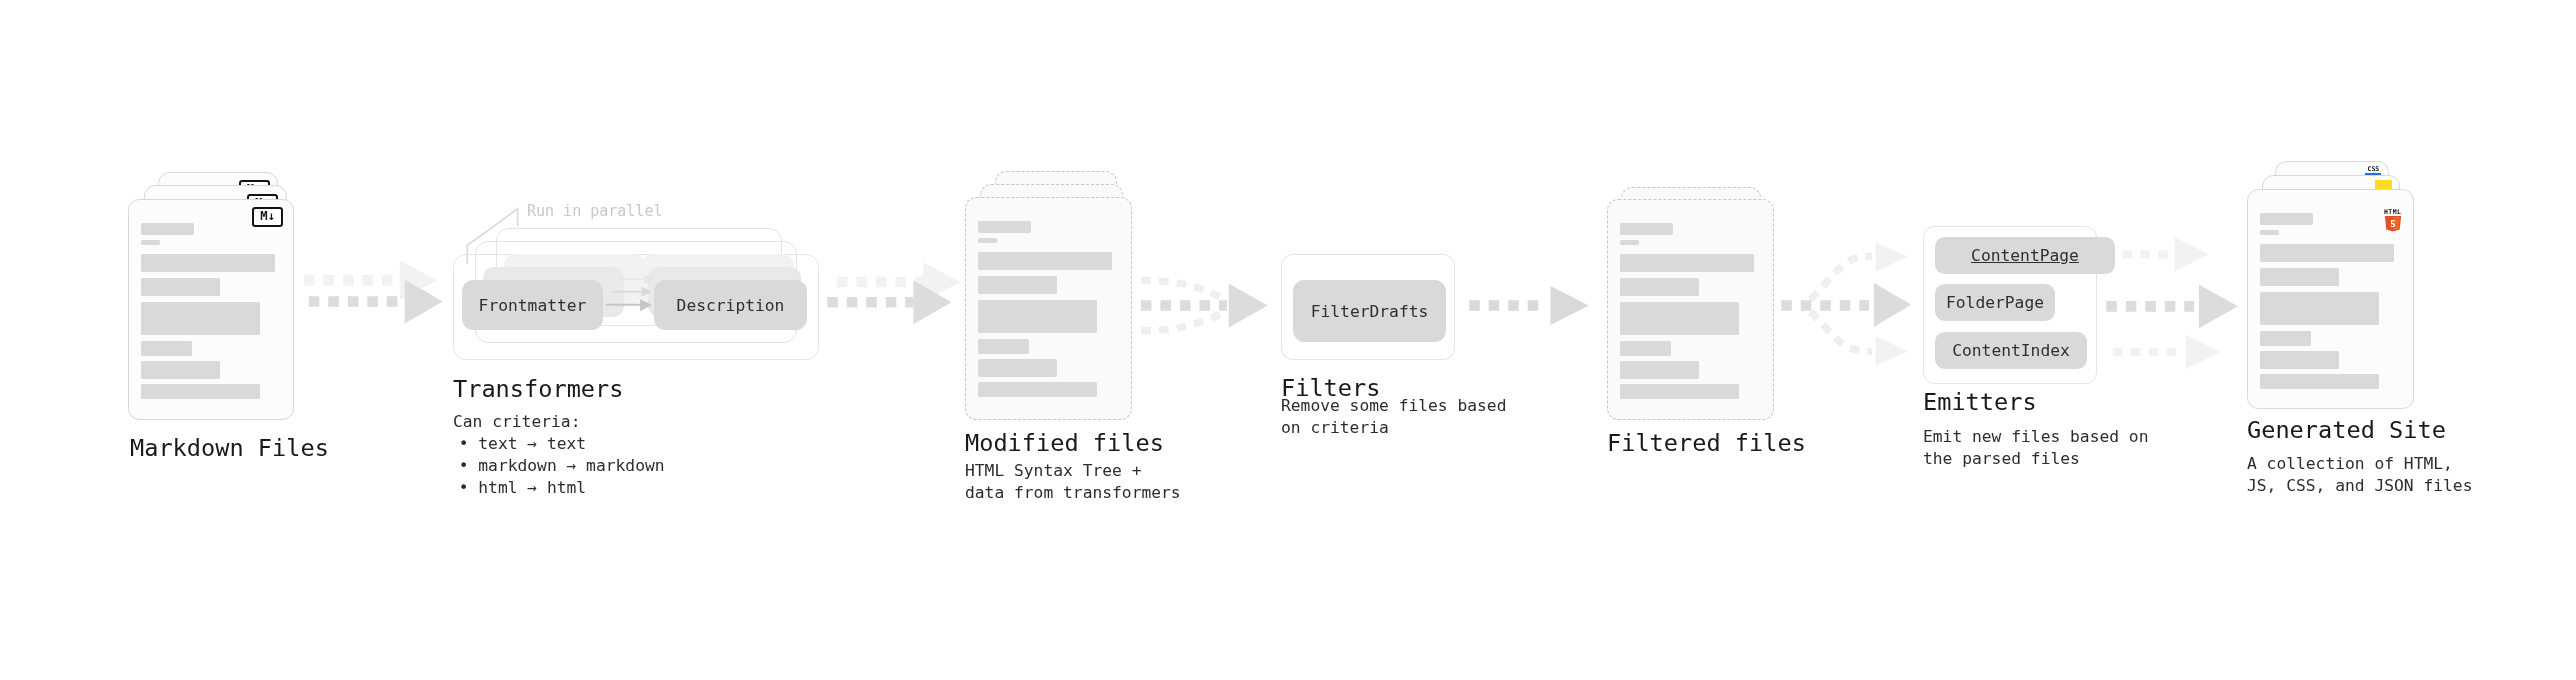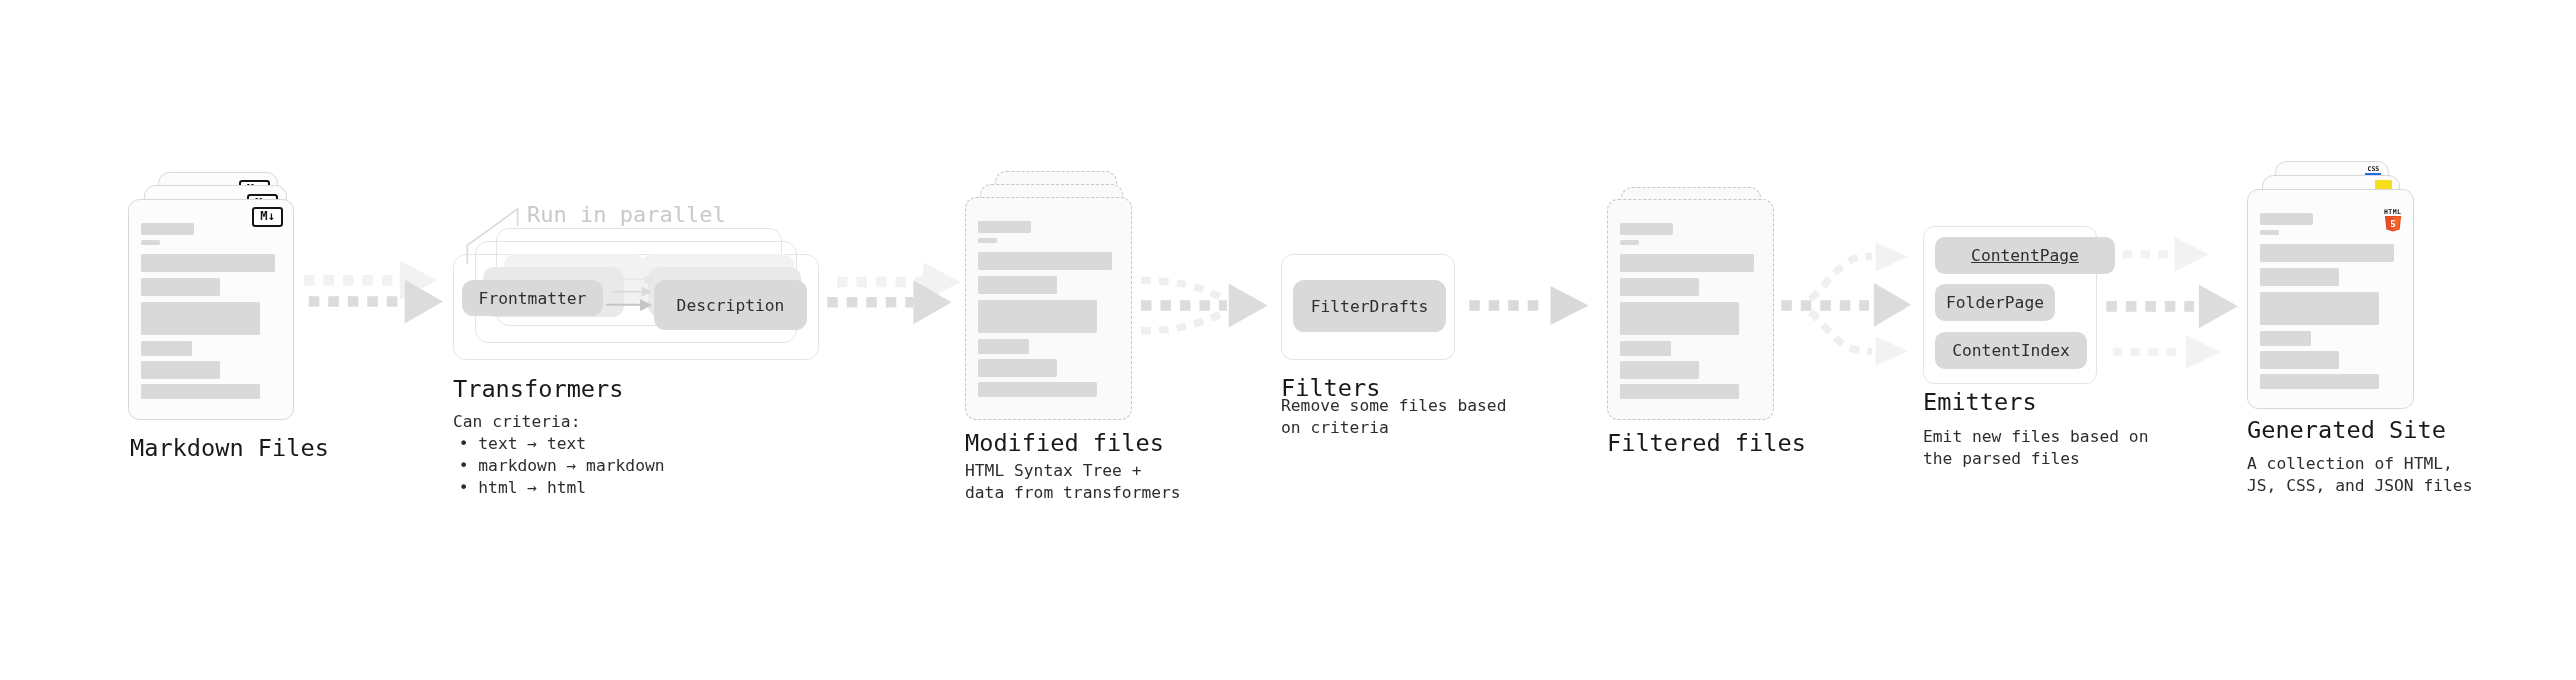--- a/index.html
+++ b/index.html
@@ -14,21 +14,21 @@
   .frame{position:absolute;border:1.6px solid #e4e4e4;border-radius:13px;box-sizing:border-box;background:transparent;}
   .frame--solidbg{background:#ffffff;}
   .gbox{position:absolute;background:#d9d9d9;border-radius:11.4px;display:flex;align-items:center;justify-content:center;
         font-size:16.3px;color:#2f2f2f;white-space:nowrap;}
   .gbox--s1{background:#e9e9e9;}
   .gbox--s2{background:#f2f2f2;}
   .ebox{position:absolute;background:#d9d9d9;border-radius:9.8px;display:flex;align-items:center;justify-content:center;
         font-size:16.3px;color:#2f2f2f;white-space:nowrap;}
   .title{position:absolute;font-size:23.6px;color:#191919;white-space:nowrap;}
   .sub{position:absolute;font-size:16.3px;line-height:22px;color:#2d2d2d;white-space:nowrap;}
-  .note{position:absolute;font-size:22px;color:#c9c9c9;white-space:nowrap;}
+  .note{position:absolute;font-size:15px;color:#c9c9c9;white-space:nowrap;}
   .h5-badge{position:absolute;width:19.5px;text-align:center;}
   .h5-text{font-size:6.5px;font-weight:bold;color:#141414;letter-spacing:0.4px;line-height:6.5px;}
   .css-badge{position:absolute;width:16.3px;text-align:center;}
   .css-text{font-size:6.5px;font-weight:bold;color:#141414;line-height:6.5px;}
   .css-underline{margin-top:0.8px;width:15.4px;height:2.4px;background:#1f6feb;}
   .js-badge{position:absolute;width:16.3px;height:10.6px;background:#f7df1e;}
 </style>
 </head>
 <body>
 
@@ -125,21 +125,21 @@
   </div>
 
   <div>
     <div class="note" style="left:527px;top:202px;">Run in parallel</div>
     <div class="frame" style="left:496px;top:228px;width:286px;height:98px;"></div>
     <div class="frame" style="left:475px;top:241px;width:322px;height:102px;"></div>
     <div class="frame" style="left:453px;top:254px;width:366px;height:106px;"></div>
 
     <div class="gbox gbox--s2" style="left:504px;top:254px;width:141px;height:50px;"></div>
     <div class="gbox gbox--s1" style="left:483px;top:267px;width:141px;height:50px;"></div>
-    <div class="gbox" style="left:462px;top:280px;width:141px;height:36px;">Frontmatter</div>
+    <div class="gbox" style="left:462px;top:280px;width:141px;height:50px;">Frontmatter</div>
 
     <div class="gbox gbox--s2" style="left:641px;top:254px;width:153px;height:50px;"></div>
     <div class="gbox gbox--s1" style="left:648px;top:267px;width:153px;height:50px;"></div>
     <div class="gbox" style="left:654px;top:280px;width:153px;height:50px;">Description</div>
 
     <svg class="overlay" style="left:601px;top:268px;" width="65" height="49" viewBox="740 330 80 60">
       <g stroke="#e7e7e7" fill="#e7e7e7">
         <line x1="760" y1="344" x2="794" y2="344" stroke-width="2"></line>
           <polygon points="794,338 806,344 794,350" stroke="none"></polygon>
       </g>
@@ -177,21 +177,21 @@
     </div>
     <div class="title" style="left:965px;top:429px;">Modified files</div>
     <div class="sub" style="left:965px;top:460px;">
       <div>HTML Syntax Tree +</div>
       <div>data from transformers</div>
     </div>
   </div>
 
   <div>
     <div class="frame frame--solidbg" style="left:1281px;top:254px;width:174px;height:106px;border-radius:11.4px;"></div>
-    <div class="gbox" style="left:1293px;top:280px;width:153px;height:52px;">FilterDrafts</div>
+    <div class="gbox" style="left:1293px;top:280px;width:153px;height:62px;">FilterDrafts</div>
     <div class="title" style="left:1281px;top:374px;">Filters</div>
     <div class="sub" style="left:1281px;top:395px;">
       <div>Remove some files based</div>
       <div>on criteria</div>
     </div>
   </div>
 
   <div>
     <div class="doc doc--dashed" style="left:1621px;top:187px;width:140px;height:89px;"></div>
     <div class="doc doc--dashed" style="left:1607px;top:199px;width:167px;height:221px;">

